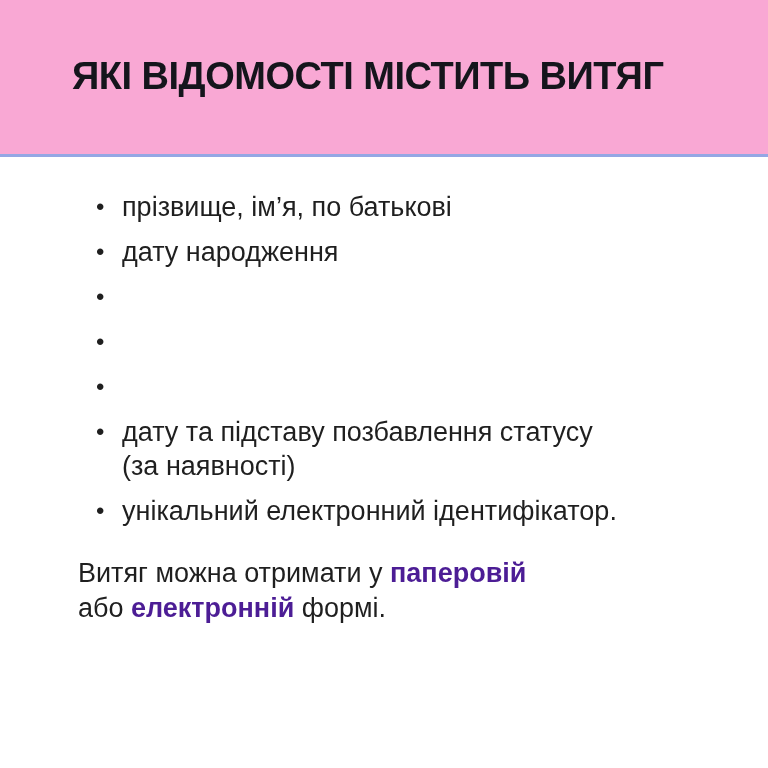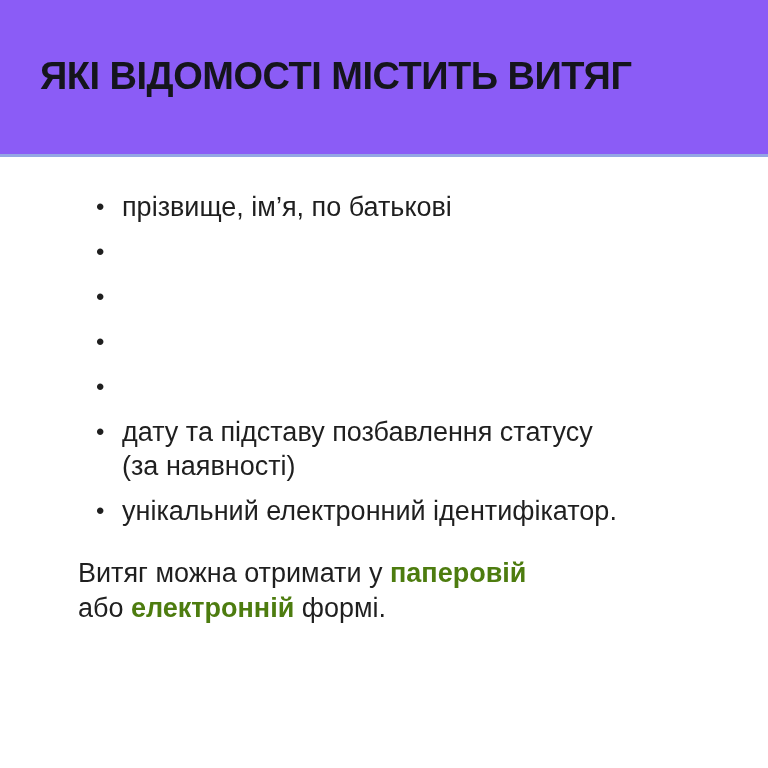--- a/index.html
+++ b/index.html
@@ -13,25 +13,25 @@
     height: 768px;
     background: #ffffff;
     overflow: hidden;
     font-family: "Liberation Sans", "DejaVu Sans", sans-serif;
     color: #1f1f1f;
   }
   .header-banner {
     box-sizing: border-box;
     width: 768px;
     height: 157px;
-    background: #8b5cf6;
+    background: #f9a8d4;
     border-bottom: 3px solid #94a7e4;
     display: flex;
     align-items: center;
-    padding: 0 60px 0 40px;
+    padding: 0 60px 0 72px;
   }
   .page-title {
     margin: 0;
     font-size: 38px;
     line-height: 1.05;
     font-weight: 700;
     letter-spacing: -0.5px;
     color: #15151c;
   }
   .info-list {
@@ -59,39 +59,40 @@
   }
   .footer-text {
     margin: 28px 0 0 0;
     padding: 0 60px 0 78px;
     font-size: 27px;
     line-height: 35px;
     color: #1f1f1f;
   }
   .footer-text strong {
     font-weight: 700;
-    color: #4d7c0f;
+    color: #4c1d95;
   }
 </style>
 </head>
 <body>
 
 <div class="canvas">
 
   <div class="header-banner">
     <h1 class="page-title">ЯКІ ВІДОМОСТІ МІСТИТЬ ВИТЯГ</h1>
   </div>
 
   <ul class="info-list">
     <li class="list-item">
       <span class="bullet-dot">•</span>
       <span class="item-text">прізвище, ім’я, по батькові</span>
     </li>
     <li class="list-item">
       <span class="bullet-dot">•</span>
+      <span class="item-text">дату народження</span>
     </li>
     <li class="list-item">
       <span class="bullet-dot">•</span>
     </li>
     <li class="list-item">
       <span class="bullet-dot">•</span>
     </li>
     <li class="list-item">
       <span class="bullet-dot">•</span>
     </li>

